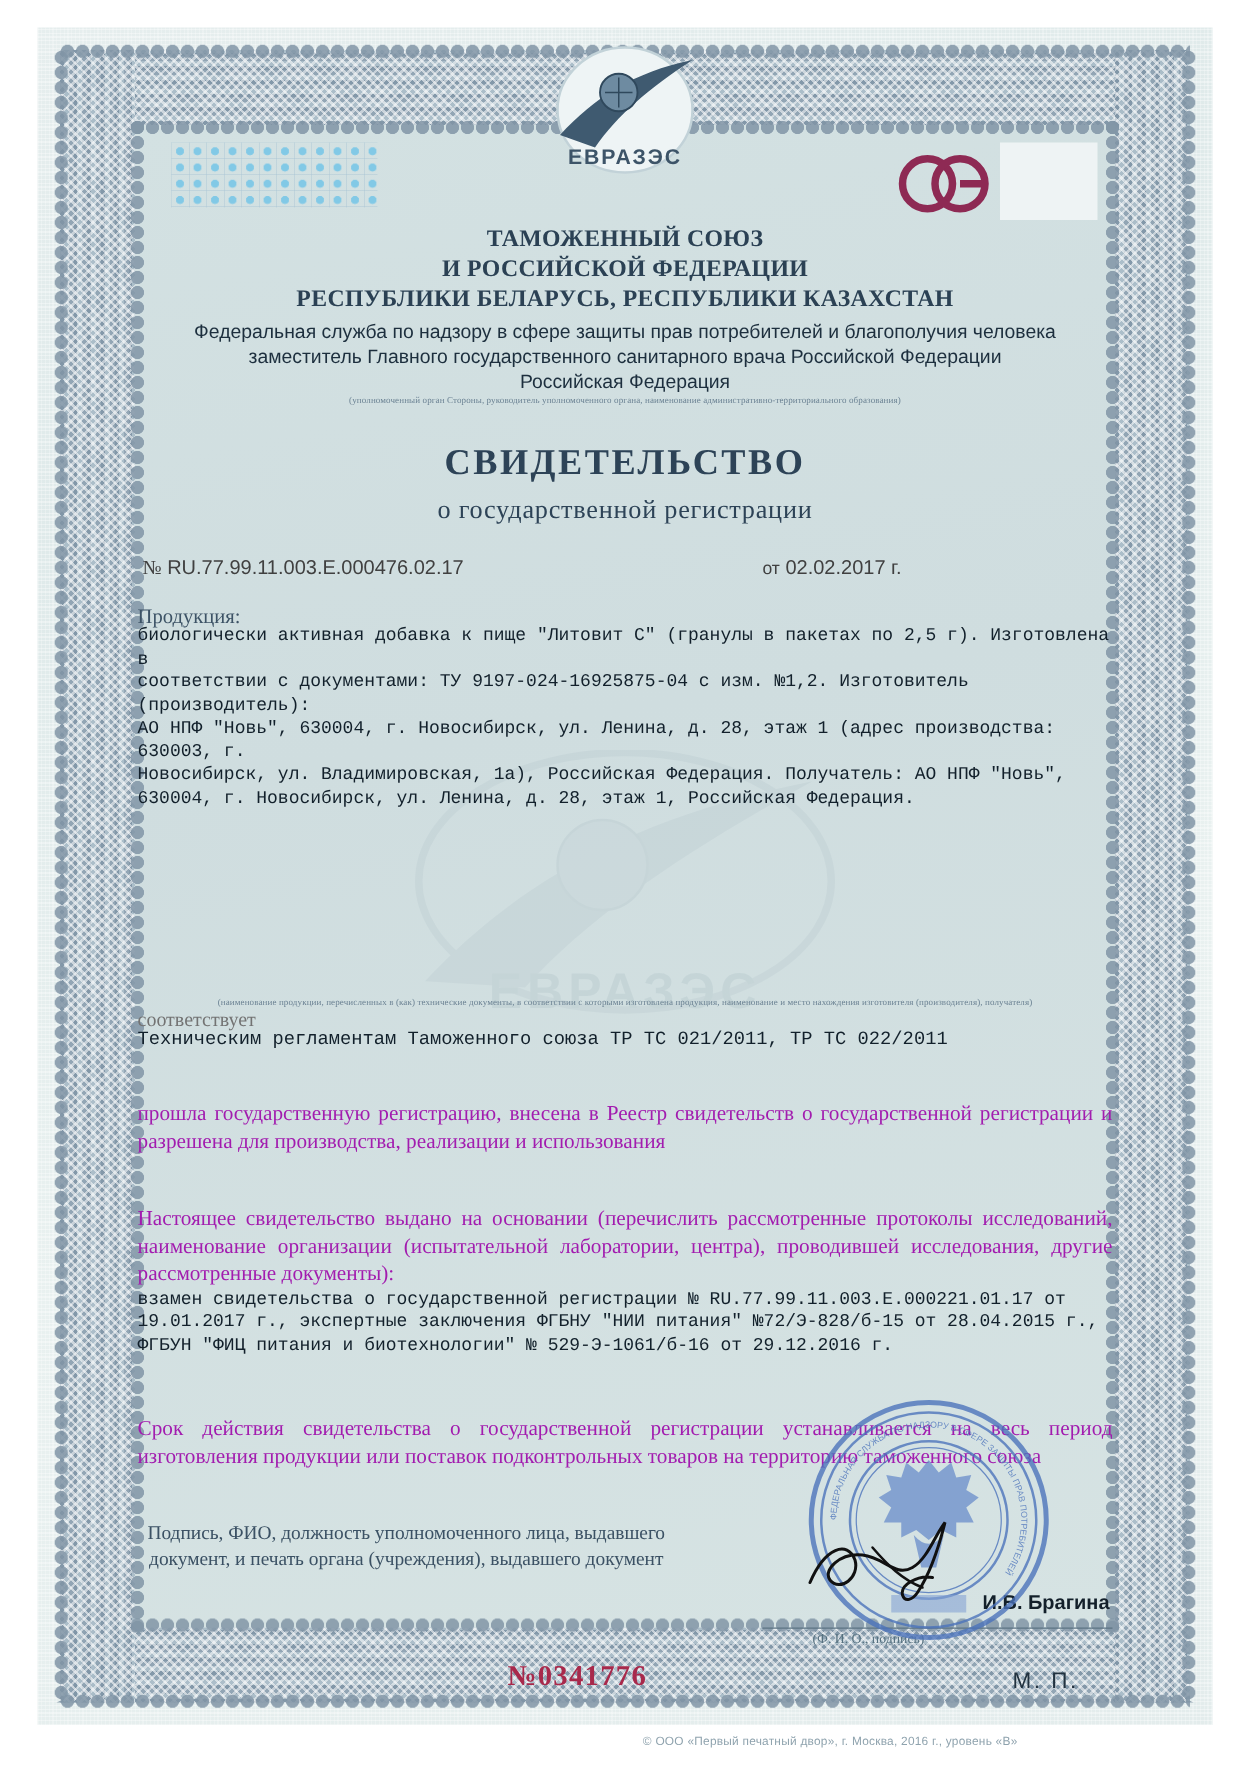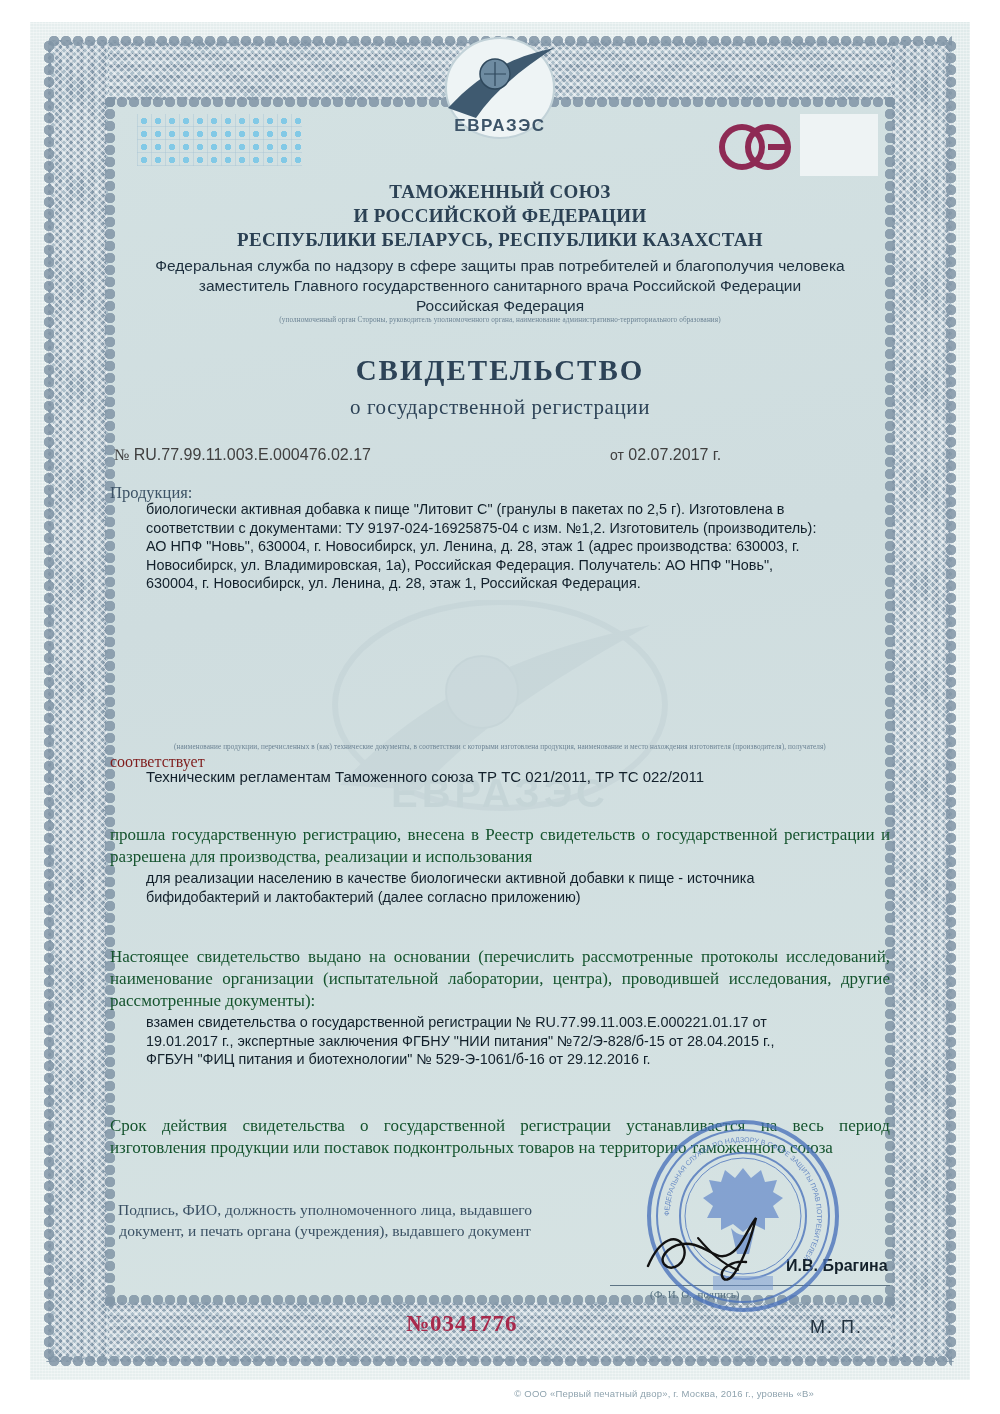--- a/index.html
+++ b/index.html
@@ -205,49 +205,48 @@
     color: #404040;
   }
   .numline .no-sym {
     font-family: "Liberation Serif", serif;
     font-size: 16px;
   }
   .numline .left { position: absolute; left: 4px; top: 0; }
   .numline .right { position: absolute; left: 500px; top: 0; }
   .numline .ot { font-size: 14px; }
   .body-sans {
-    font-family: Liberation Sans, sans-serif;
+    font-family: Liberation Mono, monospace;
     font-size: 14.4px;
     line-height: 18.5px;
     color: #12202b;
-    margin-left: 36px;
   }
   .body-serif-just {
     font-family: "Liberation Serif", serif;
     font-size: 17px;
     line-height: 22px;
-    color: #14532d;
+    color: #a21caf;
     text-align: justify;
   }
 
   .prod-block { margin-top: 16px; position: relative; }
   .prod-label {
     font-family: "Liberation Serif", serif;
     font-size: 16.5px;
     color: #3d5366;
     line-height: 14px;
   }
 
   .sep-space-a { height: 150px; }
 
   .row-soot { margin-top: 4px; }
   .soot-label {
     font-family: "Liberation Serif", serif;
     font-size: 16px;
-    color: #7f1d1d;
+    color: #737373;
     line-height: 13px;
   }
 
   .block-passed { margin-top: 38px; }
   .use-lines { margin-top: 1px; }
 
   .block-basis { margin-top: 40px; }
   .basis-lines { margin-top: 1px; }
 
   .block-term { margin-top: 46px; }
@@ -404,21 +403,21 @@
     <div class="cert-title" style="margin-top:30px">СВИДЕТЕЛЬСТВО</div>
     <div class="cert-subtitle">о государственной регистрации</div>
 
     <div class="numline">
       <span class="left">
         <span class="no-sym">№</span>
         <span>RU.77.99.11.003.Е.000476.02.17</span>
       </span>
       <span class="right">
         <span class="ot">от</span>
-        <span>02.07.2017 г.</span>
+        <span>02.02.2017 г.</span>
       </span>
     </div>
 
     <div class="prod-block">
       <div class="prod-label">Продукция:</div>
       <div class="body-sans">
         <div>биологически активная добавка к пище "Литовит С" (гранулы в пакетах по 2,5 г). Изготовлена в</div>
         <div>соответствии с документами: ТУ 9197-024-16925875-04 с изм. №1,2. Изготовитель (производитель):</div>
         <div>АО НПФ "Новь", 630004, г. Новосибирск, ул. Ленина, д. 28, этаж 1 (адрес производства: 630003, г.</div>
         <div>Новосибирск, ул. Владимировская, 1а), Российская Федерация.  Получатель: АО НПФ "Новь",</div>
@@ -430,24 +429,20 @@
 
     <div class="caption-fine">(наименование продукции, перечисленных в (как) технические документы, в соответствии с которыми изготовлена продукция, наименование и место нахождения изготовителя (производителя), получателя)</div>
 
     <div class="row-soot">
       <div class="soot-label">соответствует</div>
       <div class="body-sans" style="font-size:15px">Техническим регламентам Таможенного союза ТР ТС 021/2011, ТР ТС 022/2011</div>
     </div>
 
     <div class="block-passed">
       <div class="body-serif-just">прошла государственную регистрацию, внесена в Реестр свидетельств о государственной регистрации и разрешена для производства, реализации и использования</div>
-      <div class="body-sans use-lines">
-        <div>для реализации населению в качестве биологически активной добавки к пище - источника</div>
-        <div>бифидобактерий и лактобактерий (далее согласно приложению)</div>
-      </div>
     </div>
 
     <div class="block-basis">
       <div class="body-serif-just">Настоящее свидетельство выдано на основании (перечислить рассмотренные протоколы исследований, наименование организации (испытательной лаборатории, центра), проводившей исследования, другие рассмотренные документы):</div>
       <div class="body-sans basis-lines">
         <div>взамен свидетельства о государственной регистрации № RU.77.99.11.003.Е.000221.01.17 от</div>
         <div>19.01.2017 г., экспертные заключения ФГБНУ "НИИ питания" №72/Э-828/б-15 от 28.04.2015 г.,</div>
         <div>ФГБУН "ФИЦ питания и биотехнологии" № 529-Э-1061/б-16 от 29.12.2016 г.</div>
       </div>
     </div>

